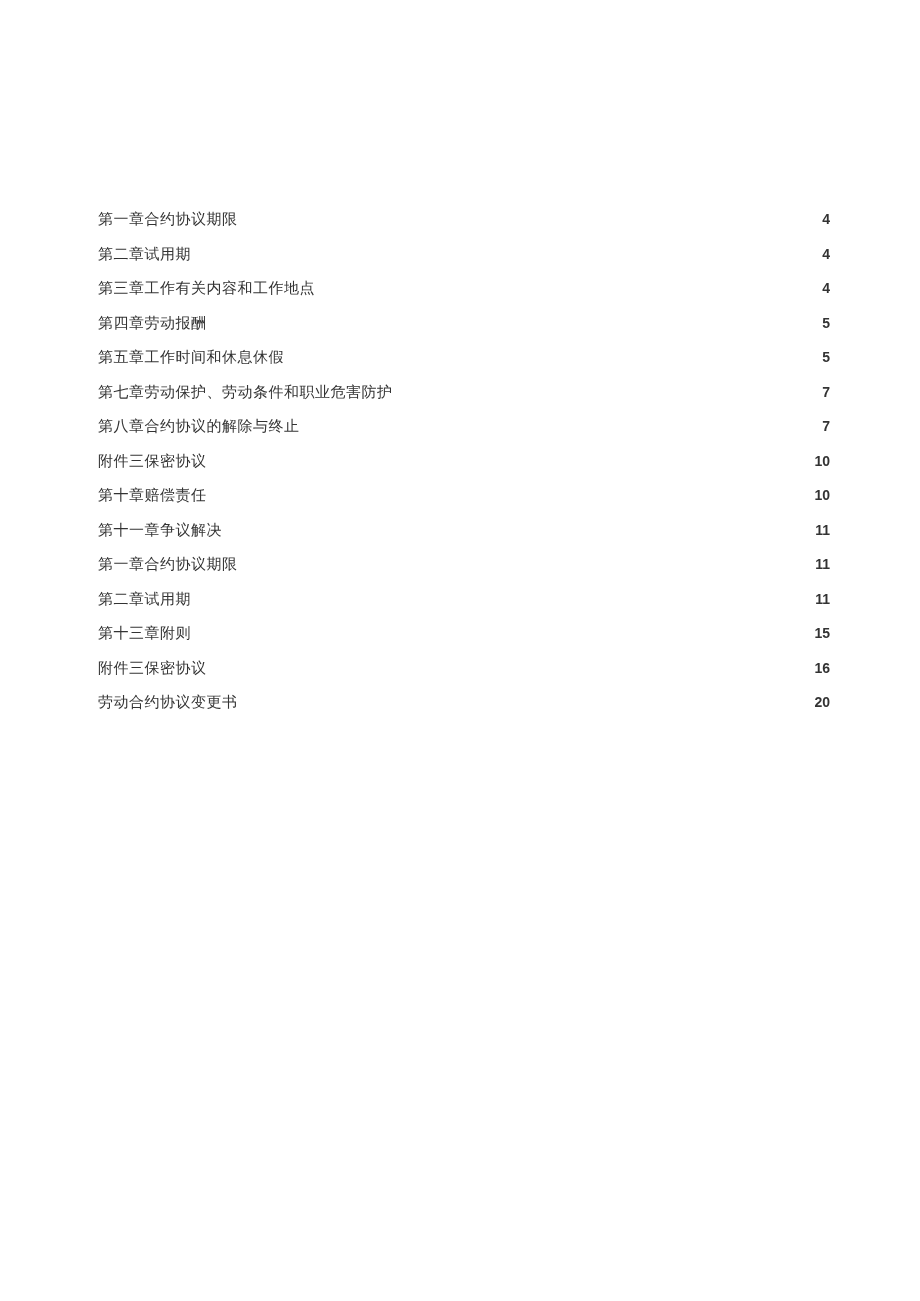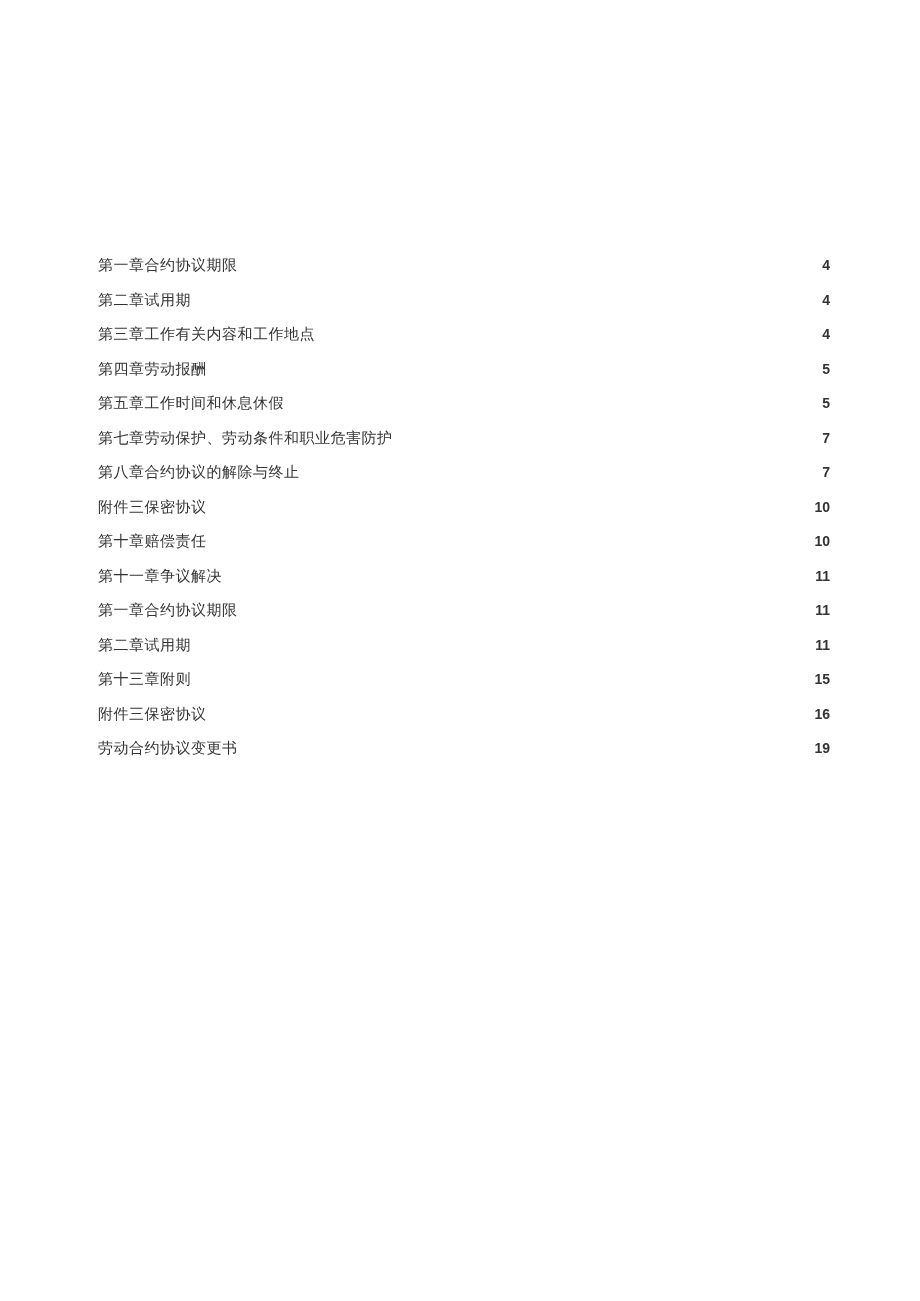--- a/index.html
+++ b/index.html
@@ -24,21 +24,20 @@
       display: flex;
       justify-content: space-between;
       align-items: baseline;
       height: 34.5px;
       font-size: 15px;
       color: #333333;
     }
     .toc-title {
       font-family: "SimSun", "宋体", serif;
       letter-spacing: 0.5px;
-      margin-top: 46px;
     }
     .toc-page {
       font-family: Arial, sans-serif;
       font-size: 14px;
       font-weight: bold;
       color: #333333;
     }
   </style>
 </head>
 <body>
@@ -95,15 +94,15 @@
   <div class="toc-entry">
     <span class="toc-title">第十三章附则</span>
     <span class="toc-page">15</span>
   </div>
   <div class="toc-entry">
     <span class="toc-title">附件三保密协议</span>
     <span class="toc-page">16</span>
   </div>
   <div class="toc-entry">
     <span class="toc-title">劳动合约协议变更书</span>
-    <span class="toc-page">19</span>
+    <span class="toc-page">20</span>
   </div>
 </div>
 
 </body></html>

